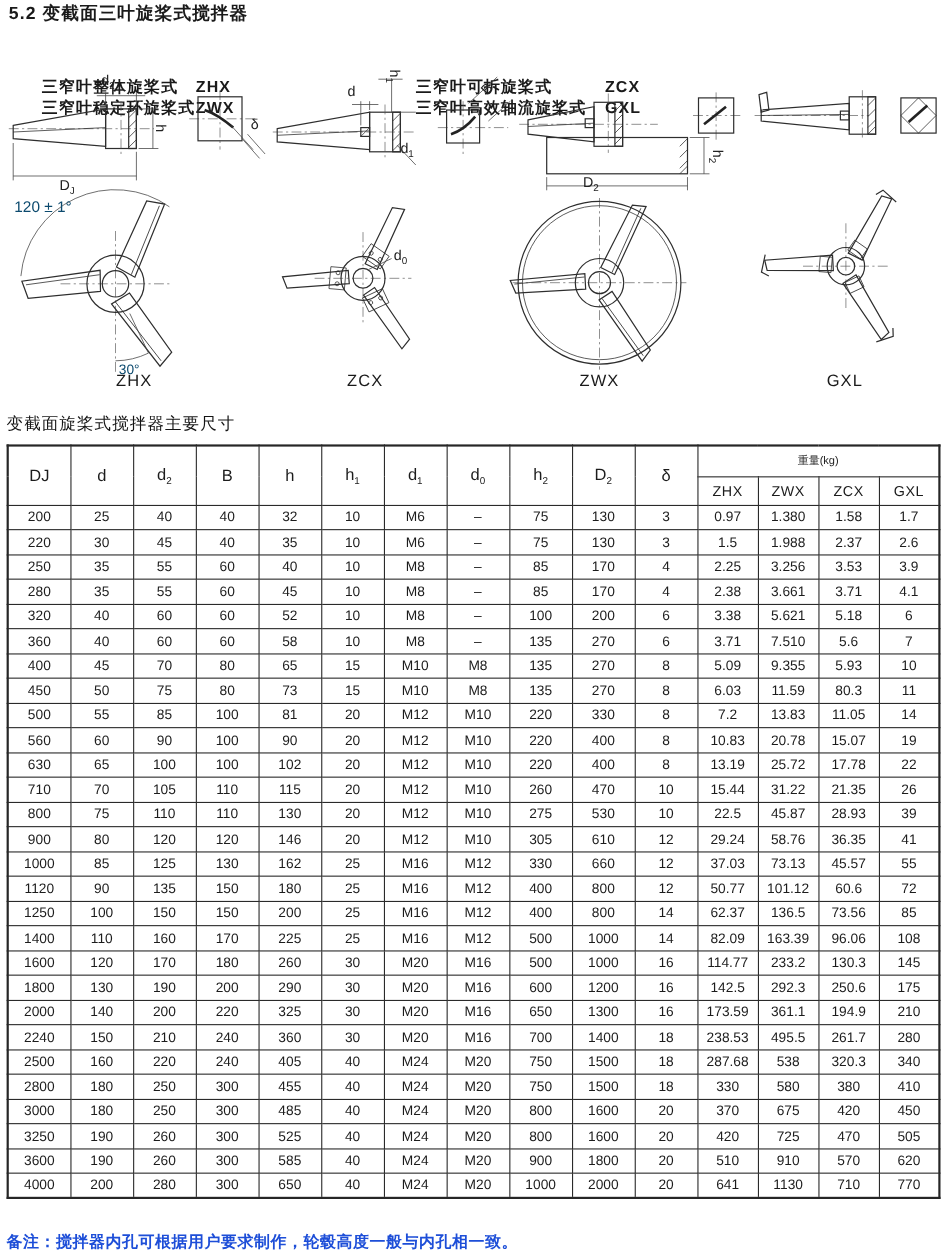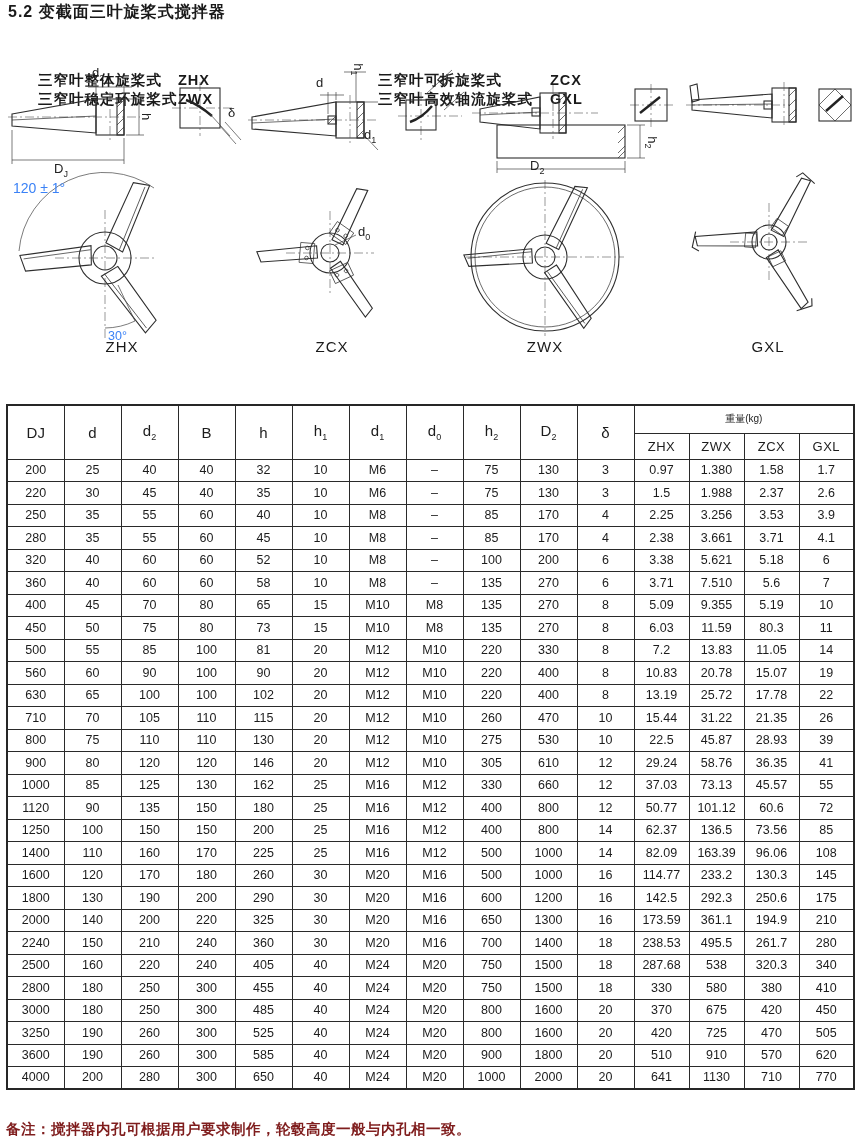--- a/index.html
+++ b/index.html
@@ -22,36 +22,36 @@
   .th { stroke:#2e2e2e; fill:none; stroke-width:0.7; }
   .cl { stroke:#555; fill:none; stroke-width:0.6; stroke-dasharray:9 3 2 3; }
   .dl { stroke:#444; fill:none; stroke-width:0.7; }
   .bl { stroke:#222; fill:none; stroke-width:2.4; }
   .h  { stroke:#2e2e2e; stroke-width:0.7; }
 
   .dim { position:absolute; font-size:13px; color:#222; white-space:nowrap; line-height:13px; }
   .dim sub, th sub, td sub { font-size:9px; }
   .rot { transform:rotate(90deg); transform-origin:center; }
   .rotB { transform:rotate(-47deg); transform-origin:center; }
-  .ang { position:absolute; font-size:14px; color:#3b82f6; white-space:nowrap; }
+  .ang { position:absolute; font-size:14px; color:#0c4a6e; white-space:nowrap; }
   .ang.small { font-size:12.5px; }
   .vlabel { position:absolute; top:270px; width:48px; text-align:center; font-size:15px; letter-spacing:1px; color:#1a1a1a; }
 
   .table-title { position:absolute; left:6px; top:376px; font-size:15px; letter-spacing:1px; color:#141414; }
 
   #dim-table { position:absolute; left:6px; top:404px; width:848px; border-collapse:collapse; table-layout:fixed; border:2px solid #262626; }
   #dim-table th, #dim-table td { border:1px solid #2a2a2a; text-align:center; vertical-align:middle; padding:0; font-weight:normal; color:#1c1c1c; }
   #dim-table thead tr:first-child { height:28px; }
   #dim-table thead tr:last-child  { height:26px; }
   .hdim { font-size:15px; }
   .hwt  { font-size:10px; }
   .hsub { font-size:13px; letter-spacing:0.5px; }
   #dim-table tbody td { font-size:12.5px; height:22.5px; line-height:1; }
 
-  .note { position:absolute; left:6px; top:1120px; font-size:14.5px; font-weight:bold; letter-spacing:0.5px; color:#7f1d1d; }
+  .note { position:absolute; left:6px; top:1120px; font-size:14.5px; font-weight:bold; letter-spacing:0.5px; color:#1d4ed8; }
 </style>
 </head>
 <body>
 
 <div id="page">
 
   <div class="title">5.2 变截面三叶旋桨式搅拌器</div>
 
   <div class="types-col" style="left:38px">
     <div class="type-row">
@@ -319,20 +319,21 @@
         <circle cx="97" cy="57" r="8" class="ln"></circle>
       </svg>
     </div>
 
     <span class="vlabel" style="left:98px">ZHX</span>
     <span class="vlabel" style="left:308px">ZCX</span>
     <span class="vlabel" style="left:521px">ZWX</span>
     <span class="vlabel" style="left:744px">GXL</span>
   </div>
 
+  <div class="table-title">变截面旋桨式搅拌器主要尺寸</div>
 
   <table id="dim-table">
     <colgroup>
       <col span="11" style="width:57px">
       <col span="4" style="width:55px">
     </colgroup>
     <thead>
       <tr>
         <th rowspan="2" class="hdim">DJ</th>
         <th rowspan="2" class="hdim">d</th>
@@ -464,21 +465,21 @@
           <td>80</td>
           <td>65</td>
           <td>15</td>
           <td>M10</td>
           <td>M8</td>
           <td>135</td>
           <td>270</td>
           <td>8</td>
           <td>5.09</td>
           <td>9.355</td>
-          <td>5.19</td>
+          <td>5.93</td>
           <td>10</td>
         </tr>
         <tr>
           <td>450</td>
           <td>50</td>
           <td>75</td>
           <td>80</td>
           <td>73</td>
           <td>15</td>
           <td>M10</td>

